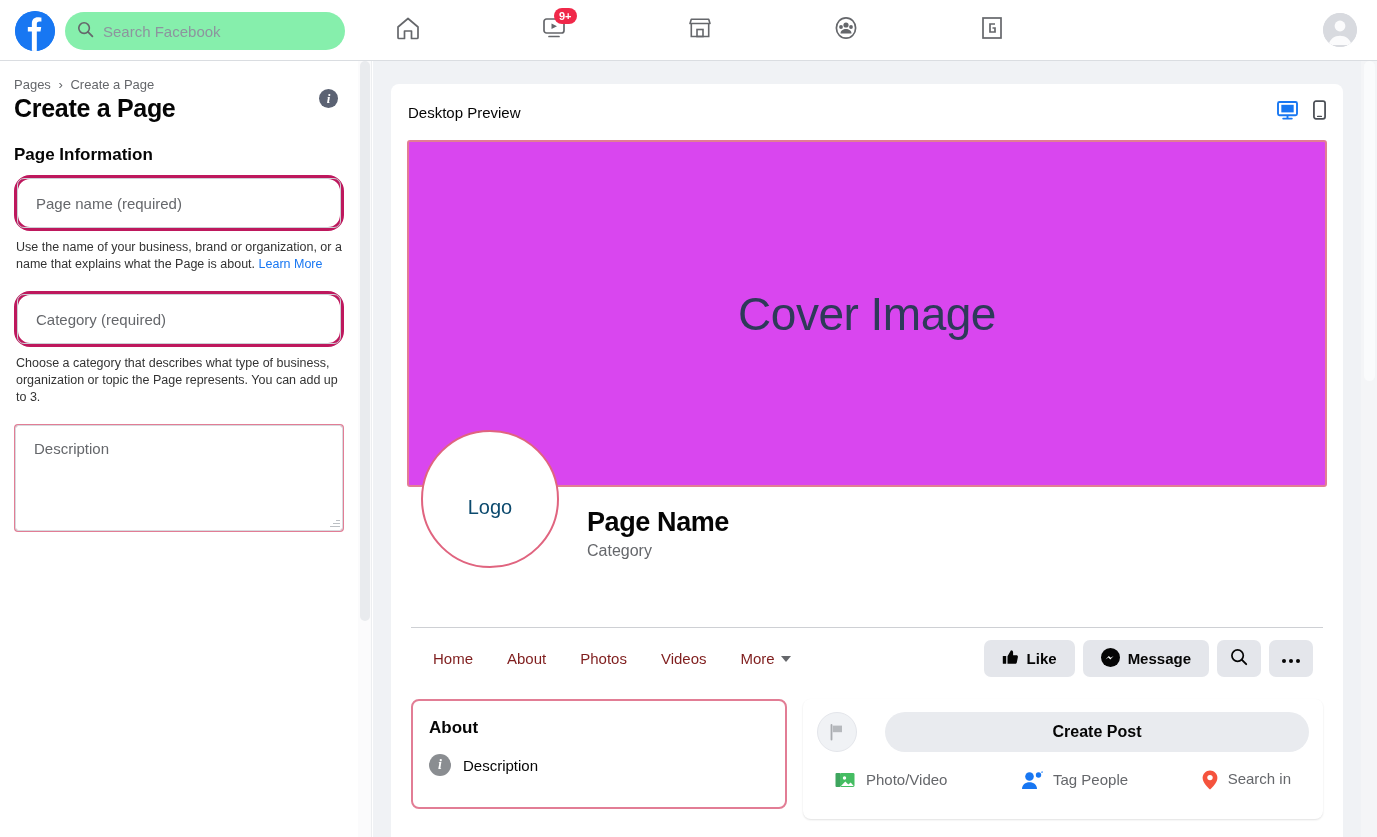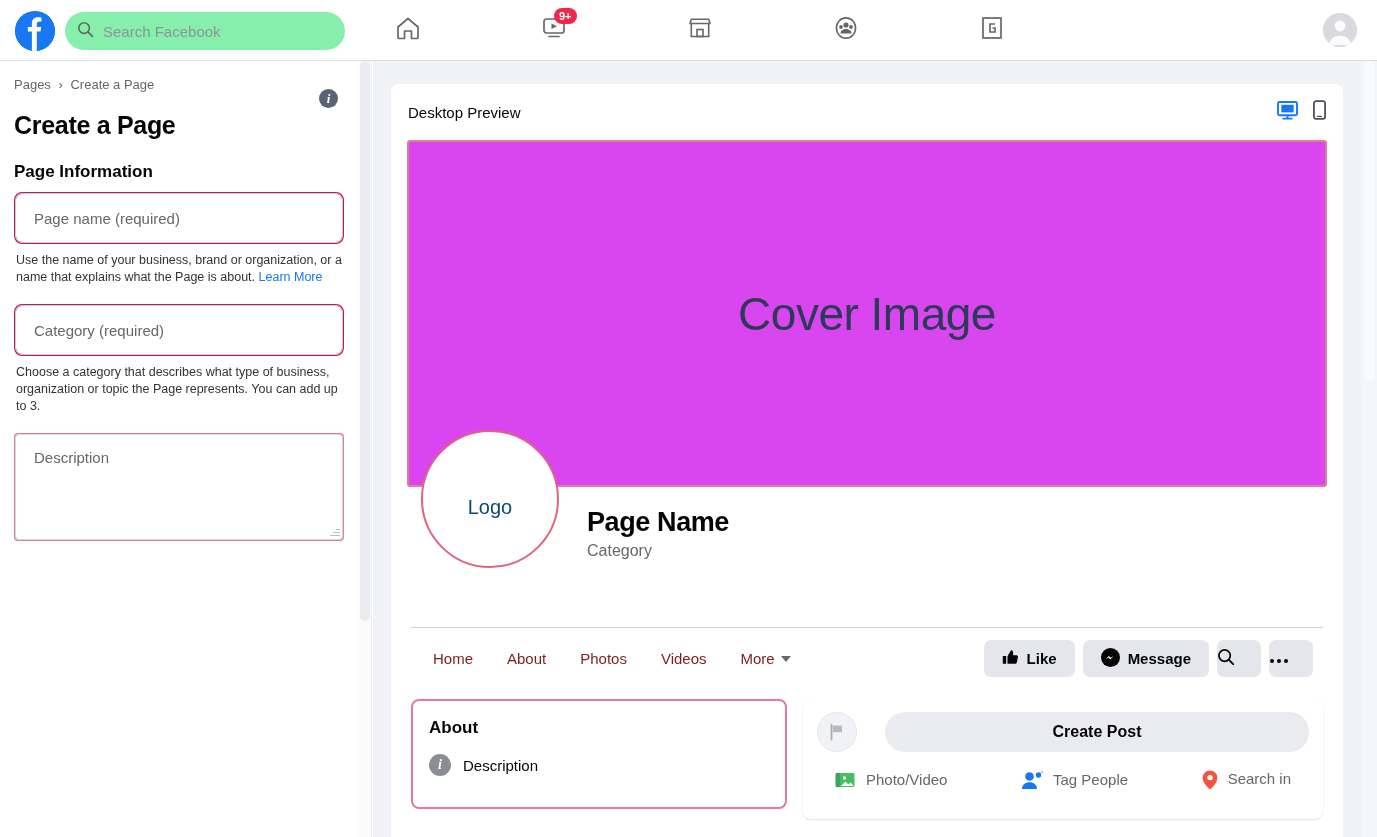--- a/index.html
+++ b/index.html
@@ -76,35 +76,35 @@
     position: absolute; left: 358px; top: 61px;
     width: 14px; height: 776px;
     background: #fbfbfc; border-right: 1px solid #eceef0;
   }
   .sb-thumb {
     position: absolute; left: 2px; top: 0px;
     width: 10px; height: 560px;
     background: #e9ebee; border-radius: 5px;
   }
 
-  .breadcrumb { font-size: 13px; color: #65676b; margin-bottom: 19px; }
+  .breadcrumb { font-size: 13px; color: #65676b; margin-bottom: 2px; }
   .breadcrumb .sep { margin: 0 4px; }
   .page-title { font-size: 25px; font-weight: bold; color: #050505; letter-spacing: -0.3px; }
   .info-dot {
     position: absolute; right: 20px; top: 28px;
     width: 19px; height: 19px; border-radius: 50%;
     background: #5b6273; color: #fff;
     font-size: 13px; font-weight: bold; font-style: italic;
     display: flex; align-items: center; justify-content: center;
     font-family: "Liberation Serif", serif;
   }
   .section-title { font-size: 17px; font-weight: bold; color: #050505; margin: 22px 0 10px 0; }
 
   .field-box {
-    border: 2px solid #be185d; border-radius: 8px;
+    border: 4px solid #be185d; border-radius: 16px;
     background: #fff; position: relative;
   }
   .field-inner {
     border: 1px solid #ccd0d5; border-radius: 7px;
     height: 50px; display: flex; align-items: center;
     padding: 0 18px; margin: -1px;
   }
   .field-inner .ph { font-size: 15px; color: #65676b; }
   .helper {
     font-size: 12.5px; color: #333; line-height: 17px;
@@ -175,21 +175,21 @@
     border-radius: 6px; cursor: pointer;
     display: flex; align-items: center; gap: 6px;
   }
   .caret {
     width: 0; height: 0; border-left: 5px solid transparent;
     border-right: 5px solid transparent; border-top: 6px solid #65676b;
   }
   .actions { display: flex; align-items: center; gap: 8px; padding-right: 10px; }
   .abtn {
     background: #e4e6eb; border-radius: 7px; height: 37px;
-    display: flex; align-items: center; justify-content: space-between;
+    display: flex; align-items: center; justify-content: center;
     gap: 8px; padding: 0 18px; font-size: 15px;
     font-weight: bold; color: #050505; cursor: pointer;
   }
   .abtn.sq { width: 44px; padding: 0; }
 
   .lower { display: flex; gap: 16px; padding: 0 4px; margin-top: 10px; }
   .about-card {
     width: 376px; border: 2px solid #e27d95; border-radius: 8px;
     background: #fff; padding: 17px 16px;
     height: 110px;

